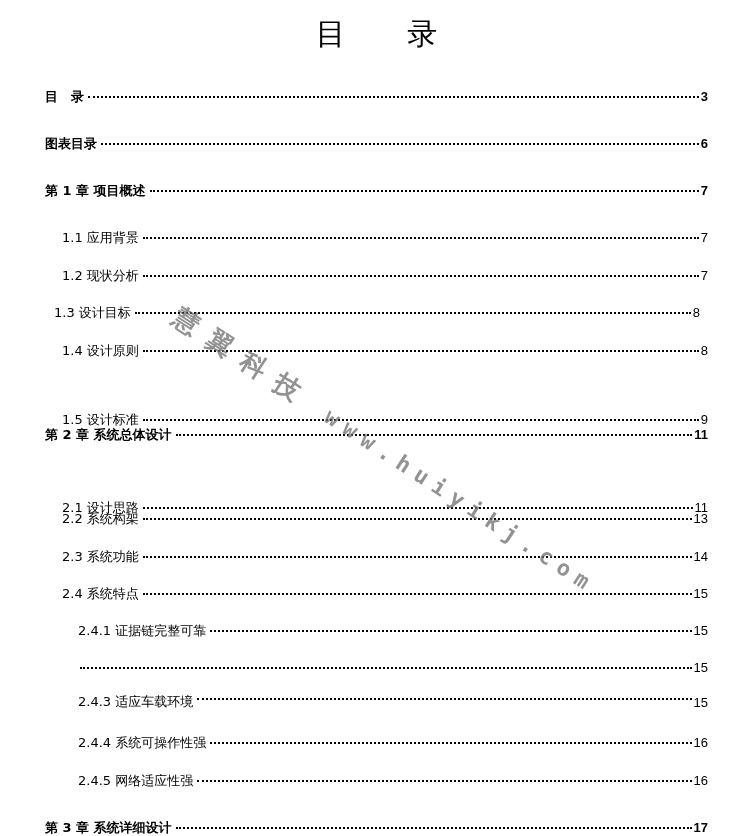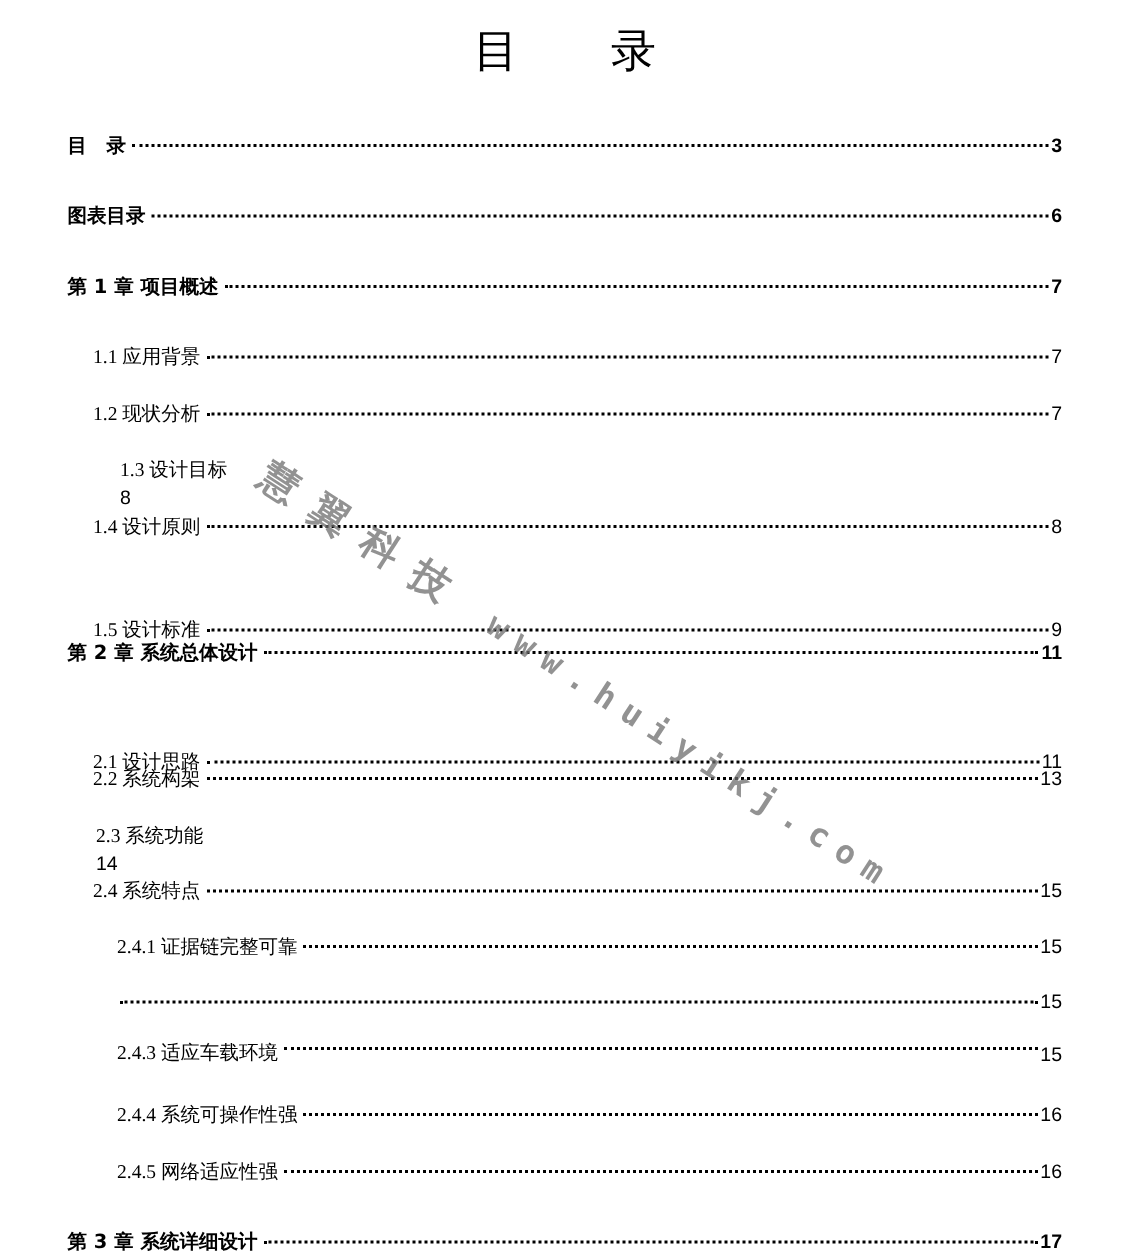--- a/index.html
+++ b/index.html
@@ -2,21 +2,21 @@
 <html><head>
 <meta charset="utf-8">
 <style>
   html, body { margin: 0; padding: 0; background: #ffffff; }
   body { width: 753px; height: 836px; position: relative; overflow: hidden;
          font-family: "DejaVu Sans", "Liberation Sans", sans-serif; color: #000; }
   .title { position: absolute; top: 14px; left: 0; width: 753px; text-align: center;
            font-size: 30px; letter-spacing: 26px; text-indent: 26px; font-weight: normal; }
   .toc { position: absolute; left: 0; top: 0; width: 753px; }
   .entry { position: absolute; left: 0; width: 753px; height: 20px; display: flex; align-items: baseline; }
-  .entry .label { white-space: nowrap; padding-right: 2px; font-family: Liberation Serif, serif; }
+  .entry .label { white-space: nowrap; padding-right: 2px; }
   .entry .leader { flex: 1; border-bottom: 2px dotted #000; margin: 0 2px; transform: translateY(-3px); height: 0; }
   .entry .page { white-space: nowrap; font-family: "Liberation Sans", sans-serif; }
   .lvl0 { font-size: 13px; font-weight: bold; }
   .lvl0 .label { font-family: "DejaVu Sans", sans-serif; }
   .lvl1 { font-size: 13px; }
   .lvl2 { font-size: 13px; }
   .lvl0 .page { font-weight: bold; font-size: 13px; }
   .lvl1 .page, .lvl2 .page { font-size: 13px; }
   .watermark { position: absolute; left: 185px; top: 300px; transform-origin: left top;
                transform: rotate(33deg); color: rgba(110,110,110,0.75); font-size: 22px;
@@ -48,21 +48,21 @@
     <div class="entry lvl1" style="top: 229px; left: 62px; width: 646px;">
       <span class="label">1.1 应用背景</span>
       <span class="leader"></span>
       <span class="page">7</span>
     </div>
     <div class="entry lvl1" style="top: 267px; left: 62px; width: 646px;">
       <span class="label">1.2 现状分析</span>
       <span class="leader"></span>
       <span class="page">7</span>
     </div>
-    <div class="entry lvl1" style="top: 304px; left: 78px; width: 646px; flex-direction: column;">
+    <div class="entry lvl1" style="top: 304px; left: 54px; width: 646px;">
       <span class="label">1.3 设计目标</span>
       <span class="leader"></span>
       <span class="page">8</span>
     </div>
     <div class="entry lvl1" style="top: 342px; left: 62px; width: 646px;">
       <span class="label">1.4 设计原则</span>
       <span class="leader"></span>
       <span class="page">8</span>
     </div>
     <div class="entry lvl1" style="top: 379px; left: 62px; width: 646px; margin-top: 32px;">
@@ -78,21 +78,21 @@
     <div class="entry lvl1" style="top: 499px; left: 62px; width: 646px;">
       <span class="label">2.1 设计思路</span>
       <span class="leader"></span>
       <span class="page">11</span>
     </div>
     <div class="entry lvl1" style="top: 510px; left: 62px; width: 646px;">
       <span class="label">2.2 系统构架</span>
       <span class="leader"></span>
       <span class="page">13</span>
     </div>
-    <div class="entry lvl1" style="top: 548px; left: 62px; width: 646px; flex-direction: column;">
+    <div class="entry lvl1" style="top: 548px; left: 62px; width: 646px;">
       <span class="label">2.3 系统功能</span>
       <span class="leader"></span>
       <span class="page">14</span>
     </div>
     <div class="entry lvl1" style="top: 585px; left: 62px; width: 646px;">
       <span class="label">2.4 系统特点</span>
       <span class="leader"></span>
       <span class="page">15</span>
     </div>
     <div class="entry lvl2" style="top: 622px; left: 78px; width: 630px;">

